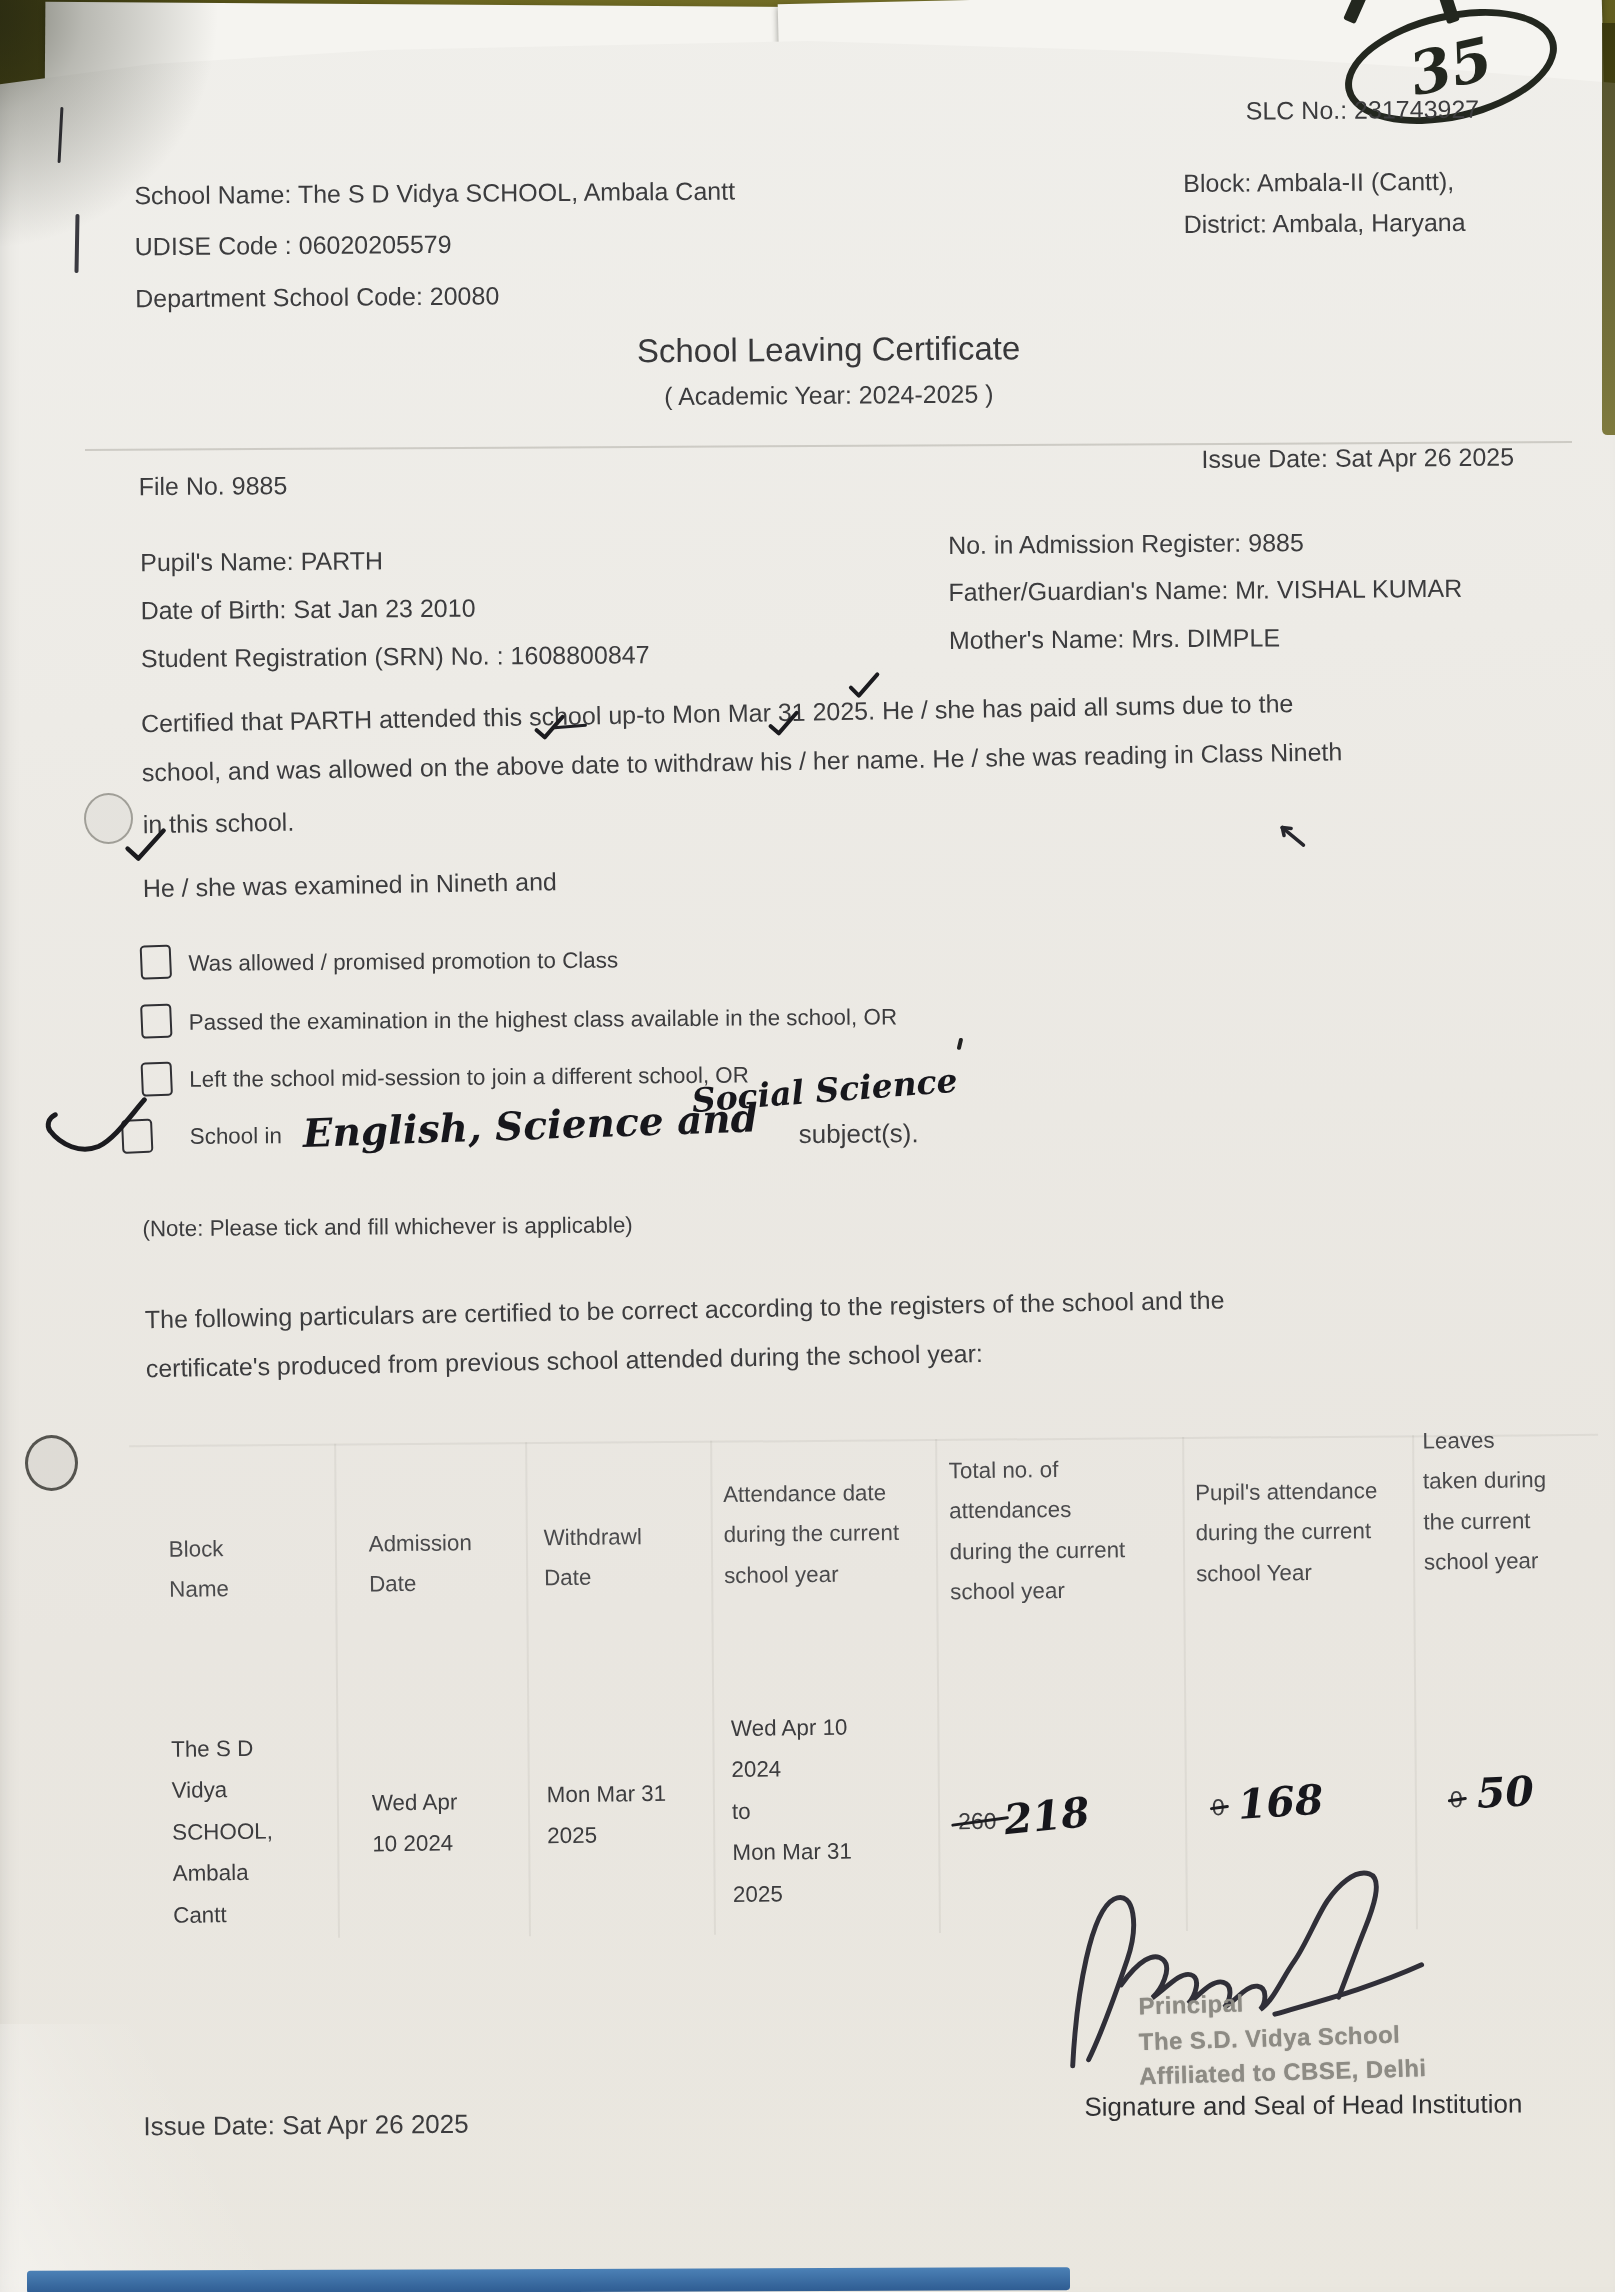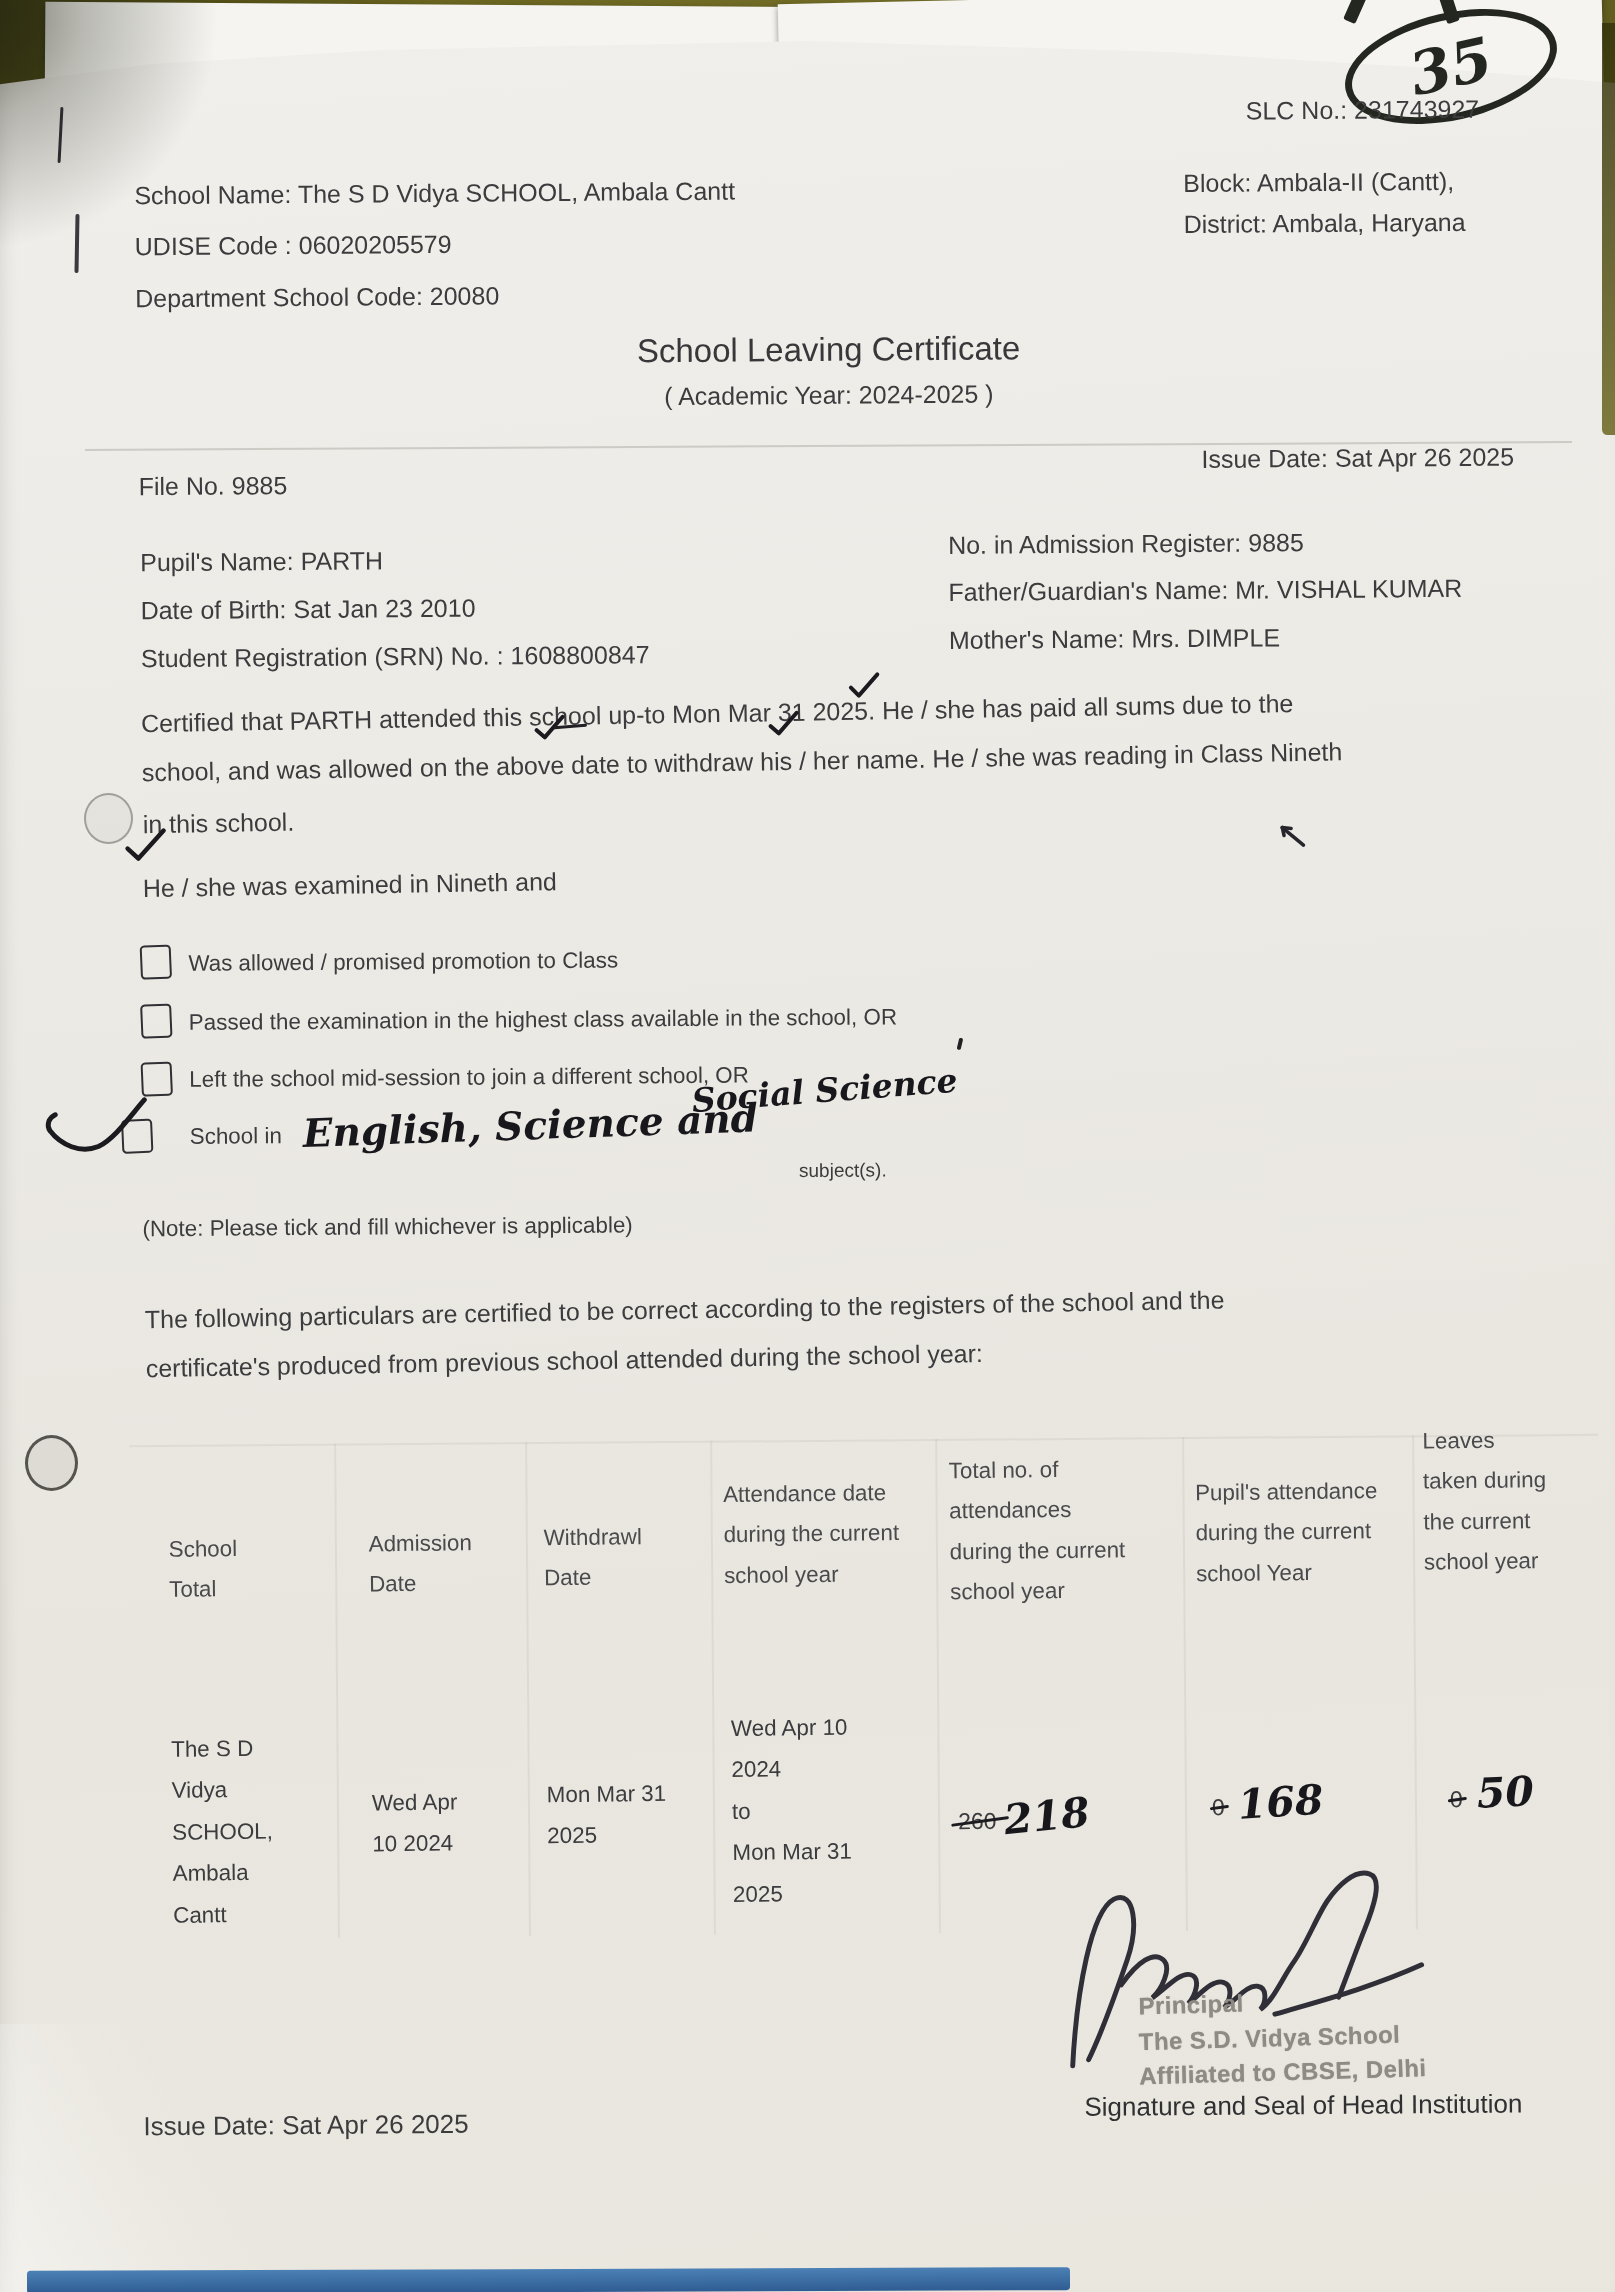--- a/index.html
+++ b/index.html
@@ -101,21 +101,21 @@
     <div class="abs txt" style="left:188px;top:1005px;font-size:22.4px;">Passed the examination in the highest class available in the school, OR</div>
 
     <div class="abs cbox" style="left:140px;top:1057px;"></div>
     <div class="abs txt" style="left:188px;top:1062px;font-size:22.4px;">Left the school mid-session to join a different school, OR</div>
     <div class="abs" style="left:957px;top:1039px;width:3.6px;height:11.6px;background:#222;transform:rotate(14deg);border-radius:1.8px;"></div>
 
     <div class="abs cbox" style="left:120px;top:1114px;"></div>
     <div class="abs txt" style="left:188px;top:1119px;font-size:22.4px;">School in</div>
     <div class="abs hw" style="left:690px;top:1071px;font-size:33px;transform:rotate(-4deg);white-space:nowrap;">Social Science</div>
     <div class="abs hw" style="left:301px;top:1100px;font-size:39px;transform:rotate(-1.5deg);white-space:nowrap;">English, Science and</div>
-    <div class="abs txt" style="left:797px;top:1119px;font-size:19px;margin-top:41px;">subject(s).</div>
+    <div class="abs txt" style="left:797px;top:1119px;font-size:26px;">subject(s).</div>
 
     <svg class="abs" style="left:43px;top:1089px;" width="134" height="70" viewBox="0 0 150 78">
       <path class="tick" style="stroke-width:5.5" d="M6,40 C18,56 40,66 60,58 C78,50 96,24 112,6 M6,40 C2,34 4,26 12,22"></path>
     </svg>
 
     <div class="abs txt" style="left:140px;top:1211px;font-size:22.4px;">(Note: Please tick and fill whichever is applicable)</div>
 
     <div class="abs" style="left:142px;top:1300px;transform:rotate(-.6deg);transform-origin:left center;">
       <div class="txt" style="font-size:25px;">The following particulars are certified to be correct according to the registers of the school and the</div>
       <div class="txt" style="font-size:25px;margin-top:19.7px;">certificate's produced from previous school attended during the school year:</div>
@@ -123,21 +123,21 @@
 
     <div class="abs gridline" style="left:125px;top:1440px;width:1469px;height:1.8px;"></div>
     <div class="abs gridline" style="left:330px;top:1440px;width:1.8px;height:494px;"></div>
     <div class="abs gridline" style="left:521px;top:1440px;width:1.8px;height:494px;"></div>
     <div class="abs gridline" style="left:706px;top:1440px;width:1.8px;height:494px;"></div>
     <div class="abs gridline" style="left:931px;top:1440px;width:1.8px;height:494px;"></div>
     <div class="abs gridline" style="left:1178px;top:1440px;width:1.8px;height:494px;"></div>
     <div class="abs gridline" style="left:1408px;top:1440px;width:1.8px;height:494px;"></div>
 
     <div class="abs" style="left:0;top:0;width:1616px;height:2293px;transform:rotate(-.25deg);">
-      <div class="abs txt" style="left:162px;top:1522px;width:107px;font-size:22.4px;line-height:1.8;white-space:normal;color:#4a4a4c;">School Total</div>
+      <div class="abs txt" style="left:162px;top:1522px;width:107px;font-size:22.4px;line-height:1.8;white-space:normal;color:#4a4a4c;">Block Name</div>
       <div class="abs txt" style="left:362px;top:1519px;width:116px;font-size:22.4px;line-height:1.8;white-space:normal;color:#4a4a4c;">Admission Date</div>
       <div class="abs txt" style="left:537px;top:1515px;width:125px;font-size:22.4px;line-height:1.8;white-space:normal;color:#4a4a4c;">Withdrawl Date</div>
       <div class="abs txt" style="left:717px;top:1474px;width:188px;font-size:22.4px;line-height:1.8;white-space:normal;color:#4a4a4c;">Attendance date during the current school year</div>
       <div class="abs txt" style="left:943px;top:1453px;width:179px;font-size:22.4px;line-height:1.8;white-space:normal;color:#4a4a4c;">Total no. of attendances during the current school year</div>
       <div class="abs txt" style="left:1189px;top:1478px;width:188px;font-size:22.4px;line-height:1.8;white-space:normal;color:#4a4a4c;">Pupil's attendance during the current school Year</div>
       <div class="abs txt" style="left:1417px;top:1429px;width:125px;font-size:22.4px;line-height:1.8;white-space:normal;color:#4a4a4c;">Leaves taken during the current school year</div>
 
       <div class="abs txt preline" style="left:162px;top:1721px;font-size:22.4px;line-height:1.85;">The S D
 Vidya
 SCHOOL,

